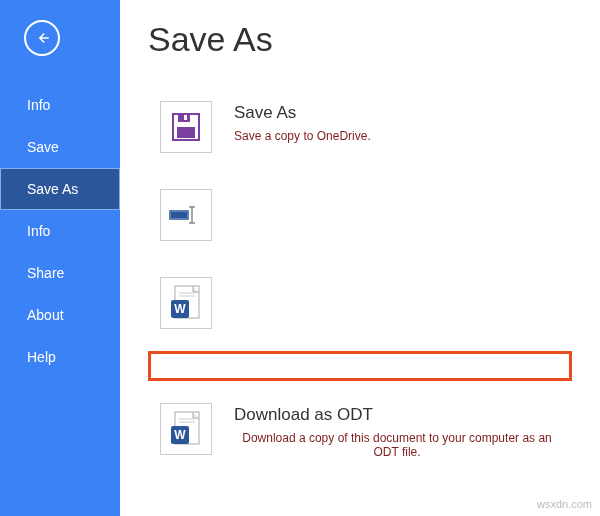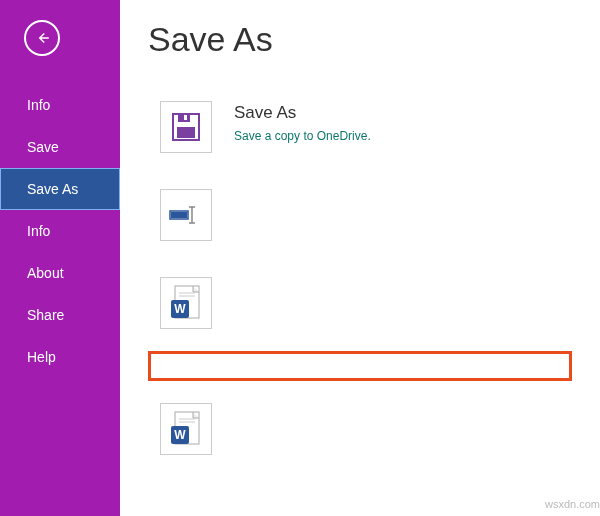--- a/index.html
+++ b/index.html
@@ -1,47 +1,47 @@
 <!DOCTYPE html>
 <html><head>
   <meta charset="utf-8">
   <style>
     * { margin: 0; padding: 0; box-sizing: border-box; }
     body { font-family: "Segoe UI", Arial, sans-serif; background: #fff; width: 600px; height: 516px; overflow: hidden; }
     .container { display: flex; height: 100%; }
-    .sidebar { width: 120px; background: #a21caf; color: #fff; padding-top: 20px; }
+    .sidebar { width: 120px; background: #3b82f6; color: #fff; padding-top: 20px; }
     .back-btn { width: 36px; height: 36px; border: 2px solid #fff; border-radius: 50%; margin-left: 24px; margin-bottom: 28px; display: flex; align-items: center; justify-content: center; cursor: pointer; }
     .sidebar-item { padding: 12px 0 12px 26px; font-size: 14px; cursor: pointer; border: 1px solid transparent; }
     .sidebar-item.selected { border: 1px solid #7fb0f0; background: #2b579a; }
     .main { flex: 1; padding: 20px 28px; overflow-y: auto; }
     .page-title { font-size: 34px; font-weight: 300; color: #333; margin-bottom: 28px; }
     .option { display: flex; align-items: flex-start; padding: 12px 10px; margin-bottom: 8px; cursor: pointer; border: 2px solid transparent; }
     .option.highlight { border: 3px solid #e84b1c; }
     .icon-box { width: 52px; height: 52px; border: 1px solid #ccc; display: flex; align-items: center; justify-content: center; margin-right: 22px; flex-shrink: 0; }
     .option-text { padding-top: 2px; }
     .option-title { font-size: 17px; color: #333; margin-bottom: 6px; }
-    .option-desc { font-size: 12px; color: #0f766e; text-align: center; }
-    .watermark { position: fixed; bottom: 6px; right: 0; font-size: 11px; color: #bbb; }
+    .option-desc { font-size: 12px; color: #7f1d1d; text-align: center; }
+    .watermark { position: fixed; bottom: 6px; right: 8px; font-size: 11px; color: #bbb; }
   </style>
 </head>
 <body>
 
 <div class="container">
   <div class="sidebar">
     <div class="back-btn">
       <svg width="18" height="18" viewBox="0 0 24 24" fill="none" stroke="#fff" stroke-width="2">
           <path d="M15 6l-6 6 6 6M9 12h12"></path>
         </svg>
     </div>
     <div class="sidebar-item"><span>Info</span></div>
     <div class="sidebar-item"><span>Save</span></div>
     <div class="sidebar-item selected"><span>Save As</span></div>
     <div class="sidebar-item"><span>Info</span></div>
+    <div class="sidebar-item"><span>Share</span></div>
     <div class="sidebar-item"><span>About</span></div>
-    <div class="sidebar-item"><span>Share</span></div>
     <div class="sidebar-item"><span>Help</span></div>
   </div>
 
   <div class="main">
     <h1 class="page-title">Save As</h1>
 
     <div class="option">
       <div class="icon-box">
         <svg width="32" height="32" viewBox="0 0 32 32">
             <rect x="3" y="3" width="26" height="26" fill="none" stroke="#7a3fa0" stroke-width="2"></rect>
@@ -88,17 +88,21 @@
       <div class="icon-box">
         <svg width="34" height="38" viewBox="0 0 34 38">
             <rect x="6" y="2" width="24" height="32" fill="#fff" stroke="#aaa"></rect>
             <path d="M24 2v6h6" fill="#eee" stroke="#aaa"></path>
             <line x1="10" y1="9" x2="26" y2="9" stroke="#ccc"></line>
             <line x1="10" y1="12" x2="26" y2="12" stroke="#ccc"></line>
             <rect x="2" y="16" width="18" height="18" rx="2" fill="#2b579a"></rect>
             <text x="11" y="29" font-size="12" font-weight="bold" fill="#fff" text-anchor="middle" font-family="Arial">W</text>
           </svg>
       </div>
+      <div class="option-text">
+        <div class="option-title">Download as ODT</div>
+        <div class="option-desc">Download a copy of this document to your computer as an ODT file.</div>
+      </div>
     </div>
   </div>
 </div>
 
 <div class="watermark">wsxdn.com</div>
 
 </body></html>

